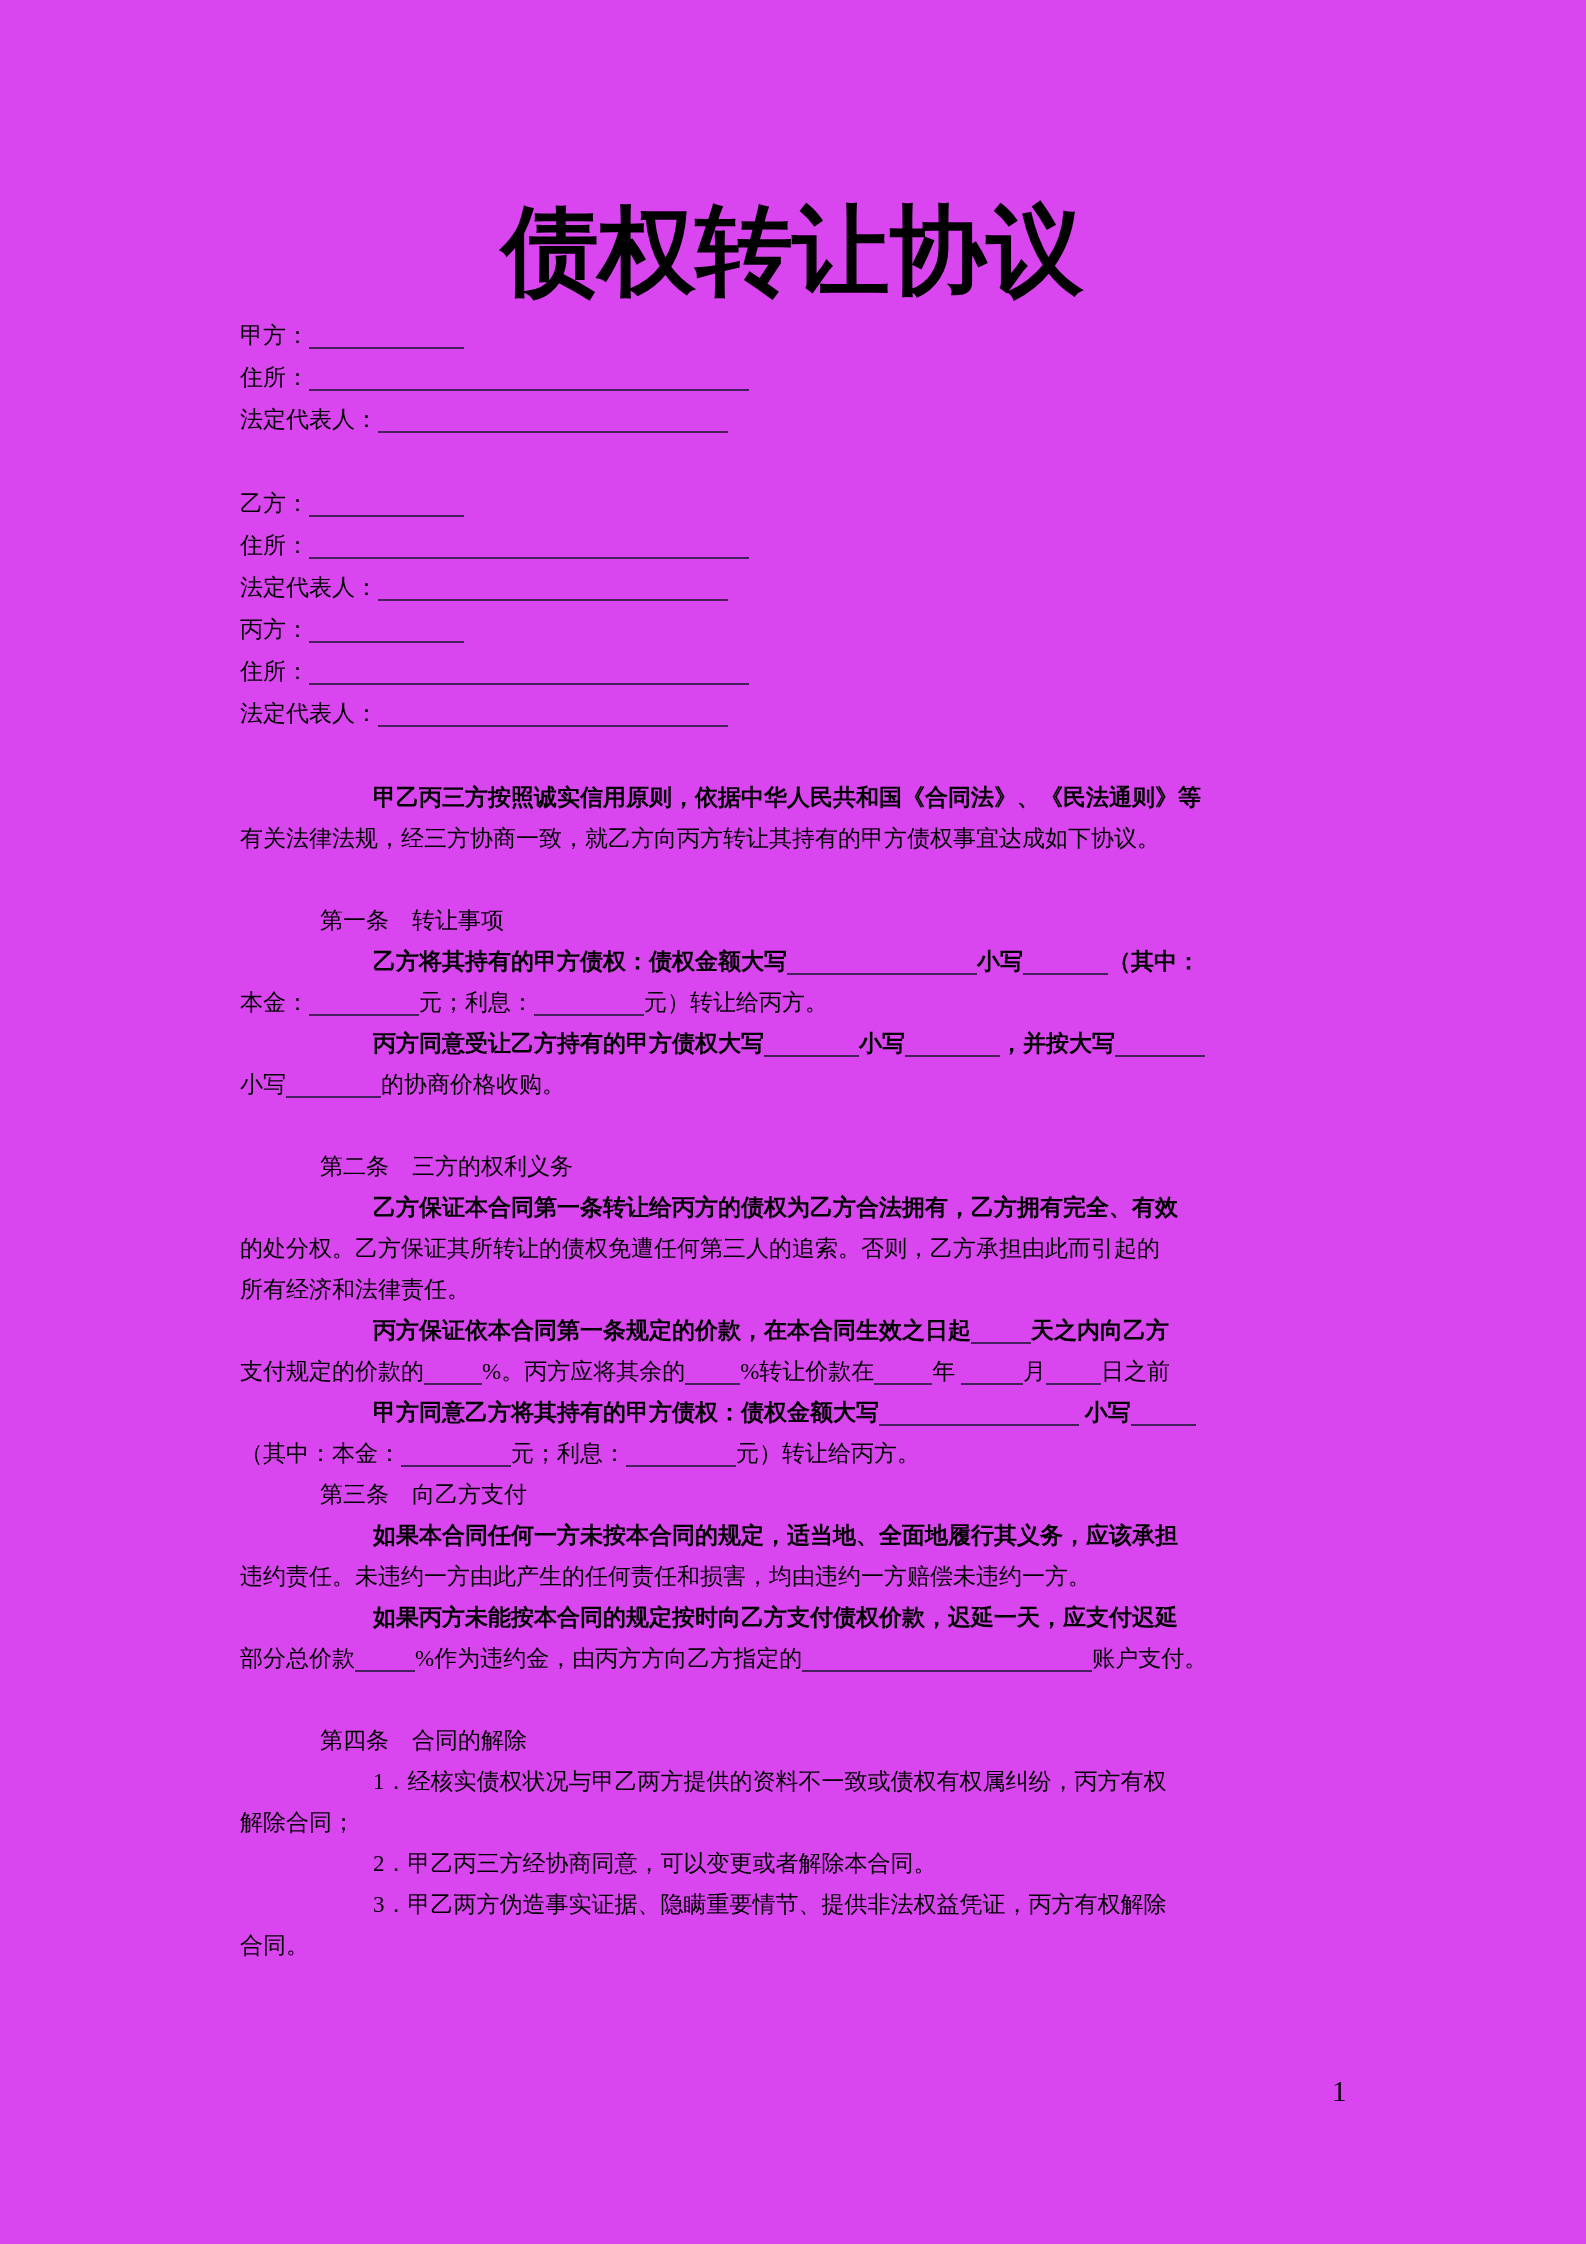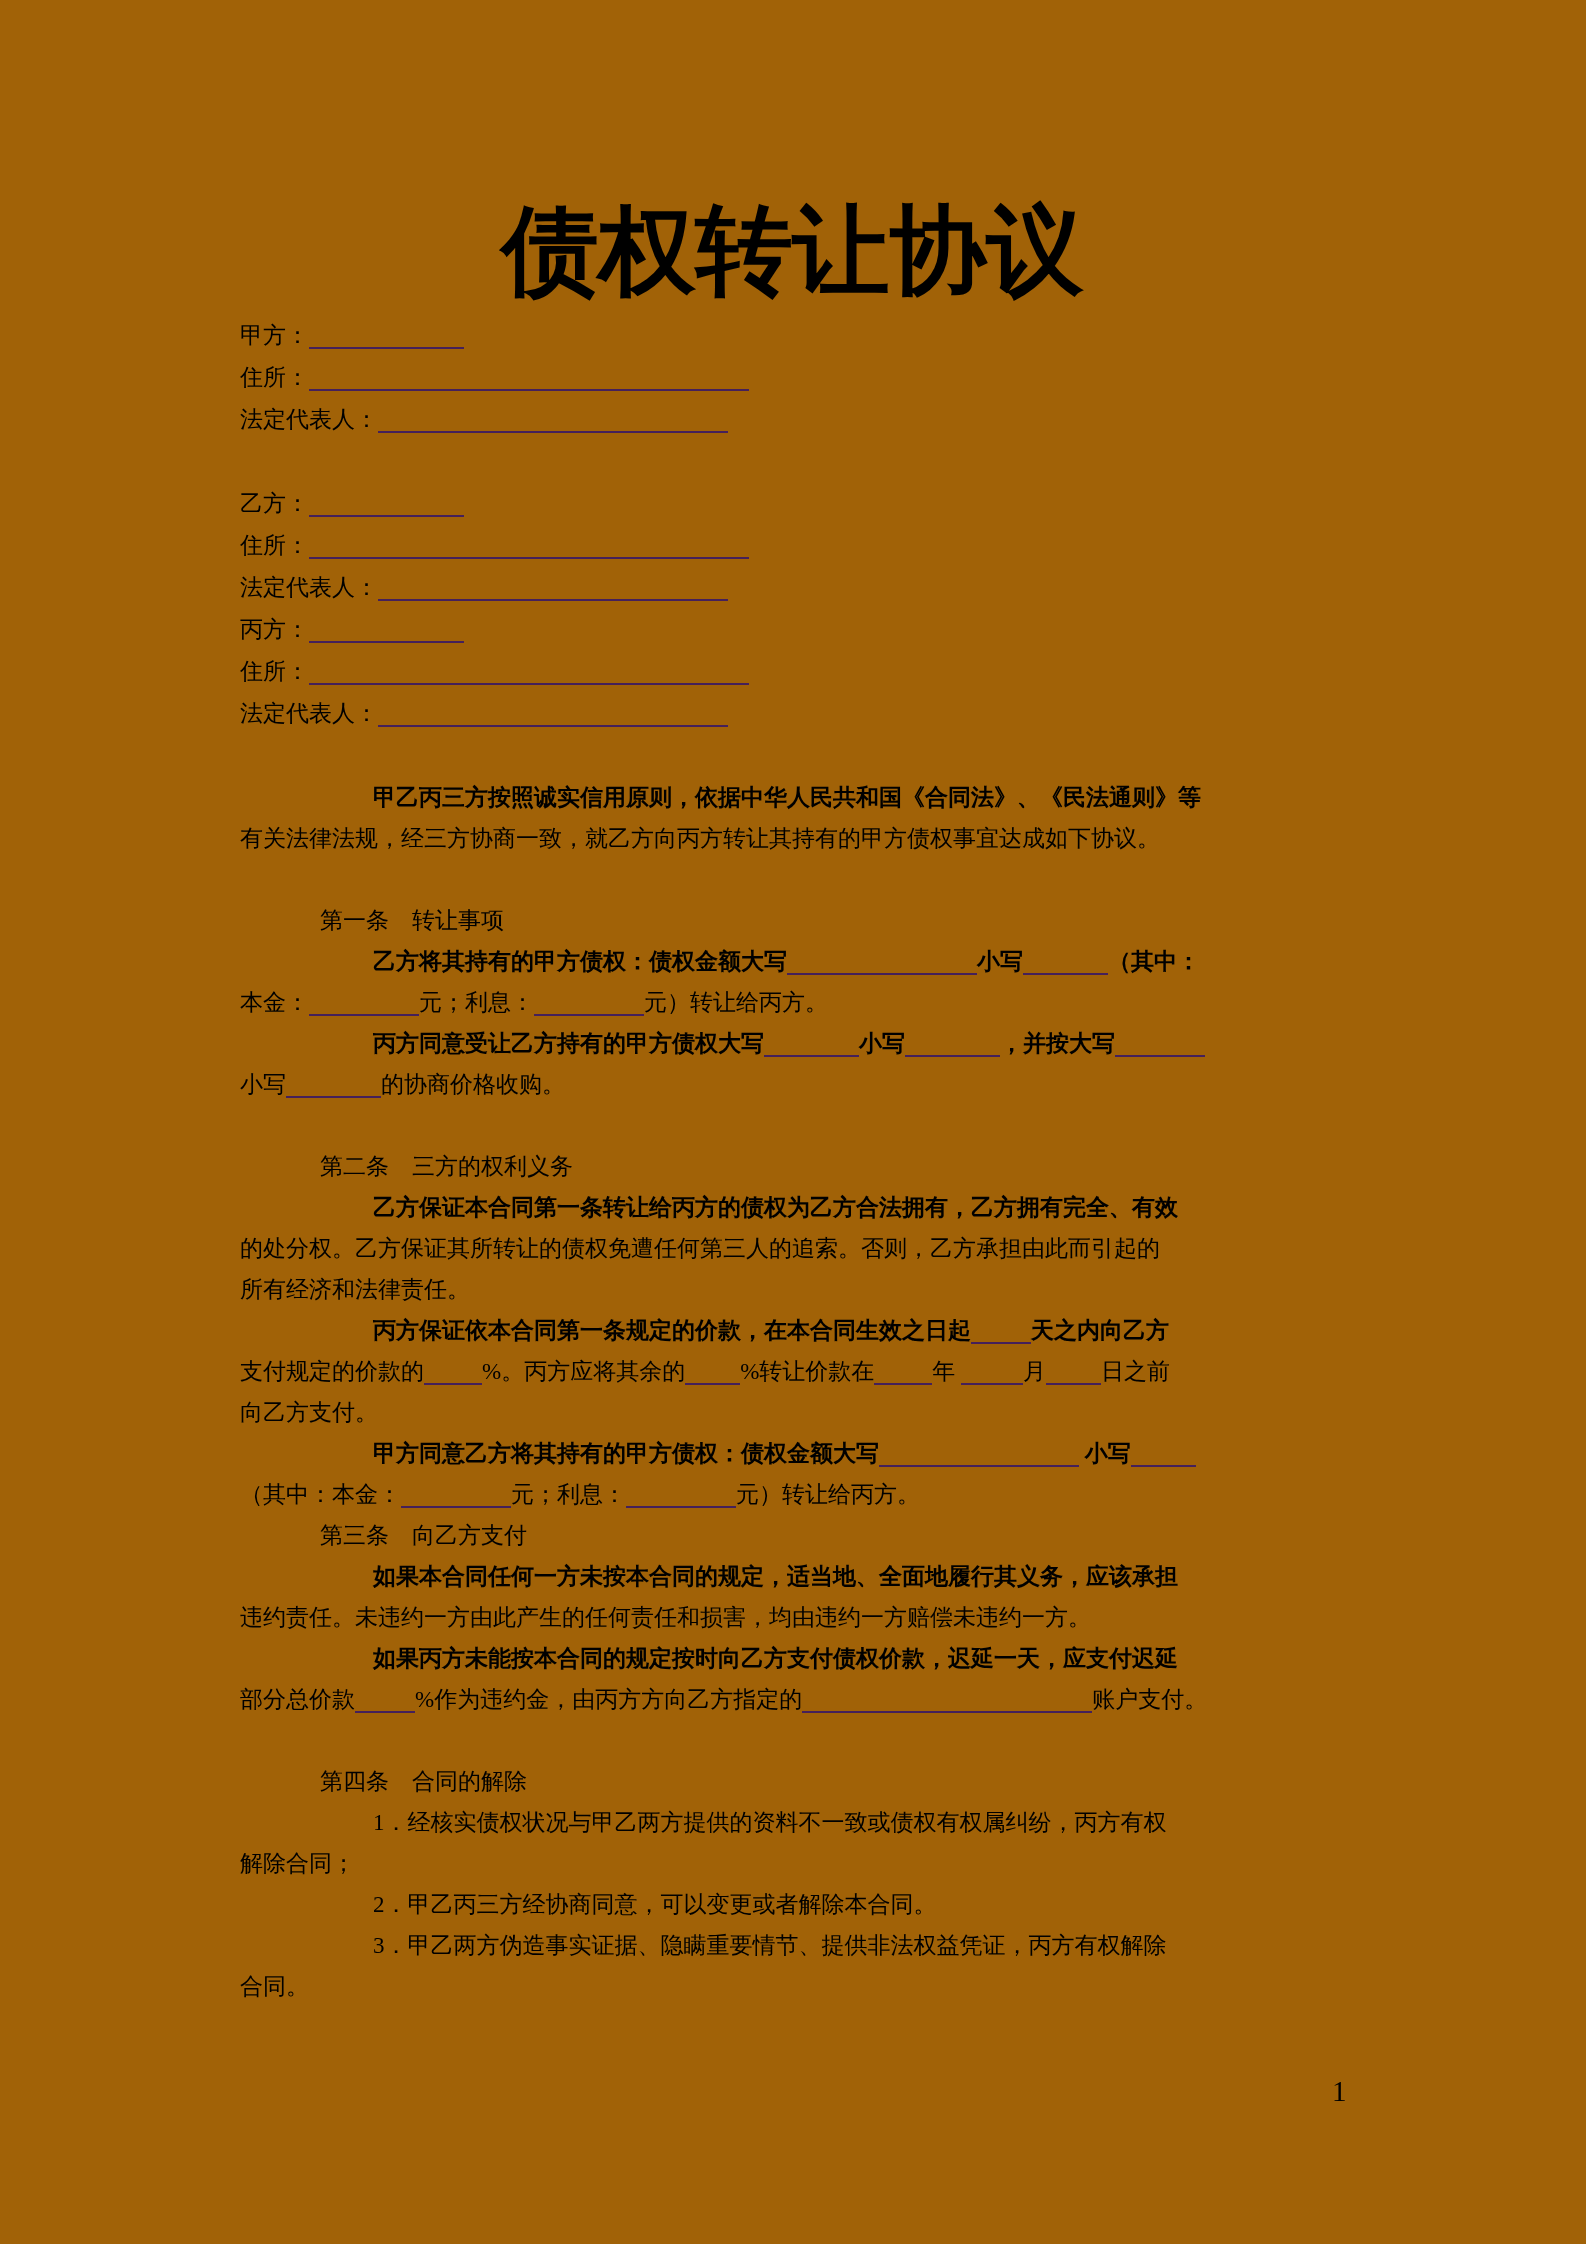--- a/index.html
+++ b/index.html
@@ -4,21 +4,21 @@
 <style>
   html,body{margin:0;padding:0;background:#ffffff;}
   body{
     width:1586px;height:2244px;
     font-family:"Liberation Serif","DejaVu Serif",serif;
     color:#000000;
   }
   .page{
     position:relative;
     width:1586px;height:2244px;
-    background:#a16207;
+    background:#d946ef;
     padding-top:198px;
     box-sizing:border-box;
     overflow:hidden;
   }
   .title{
     margin:0 241px 0 240px;
     height:108px;
     line-height:108px;
     text-align:center;
     font-size:97px;
@@ -79,21 +79,20 @@
       <div class="line"><span>本金：</span><span class="blank" style="width: 110px; border-bottom-color: rgb(69, 32, 90);"></span><span>元；利息：</span><span class="blank" style="width: 110px; border-bottom-color: rgb(69, 32, 90);"></span><span>元）转让给丙方。</span></div>
       <div class="line para"><span>丙方同意受让乙方持有的甲方债权大写</span><span class="blank" style="width: 95px; border-bottom-color: rgb(69, 32, 90);"></span><span>小写</span><span class="blank" style="width: 95px; border-bottom-color: rgb(69, 32, 90);"></span><span>，并按大写</span><span class="blank" style="width: 90px; border-bottom-color: rgb(69, 32, 90);"></span></div>
       <div class="line"><span>小写</span><span class="blank" style="width: 95px; border-bottom-color: rgb(69, 32, 90);"></span><span>的协商价格收购。</span></div>
       <div class="line gap"></div>
       <div class="line head"><span>第二条　三方的权利义务</span></div>
       <div class="line para"><span>乙方保证本合同第一条转让给丙方的债权为乙方合法拥有，乙方拥有完全、有效</span></div>
       <div class="line"><span>的处分权。乙方保证其所转让的债权免遭任何第三人的追索。否则，乙方承担由此而引起的</span></div>
       <div class="line"><span>所有经济和法律责任。</span></div>
       <div class="line para"><span>丙方保证依本合同第一条规定的价款，在本合同生效之日起</span><span class="blank" style="width: 60px; border-bottom-color: rgb(69, 32, 90);"></span><span>天之内向乙方</span></div>
       <div class="line"><span>支付规定的价款的</span><span class="blank" style="width: 58px; border-bottom-color: rgb(69, 32, 90);"></span><span>%。丙方应将其余的</span><span class="blank" style="width: 55px; border-bottom-color: rgb(69, 32, 90);"></span><span>%转让价款在</span><span class="blank" style="width: 58px; border-bottom-color: rgb(69, 32, 90);"></span><span>年 </span><span class="blank" style="width: 62px; border-bottom-color: rgb(69, 32, 90);"></span><span>月</span><span class="blank" style="width: 55px; border-bottom-color: rgb(69, 32, 90);"></span><span>日之前</span></div>
-      <div class="line"><span>向乙方支付。</span></div>
       <div class="line para"><span>甲方同意乙方将其持有的甲方债权：债权金额大写</span><span class="blank" style="width: 200px; border-bottom-color: rgb(69, 32, 90);"></span><span> 小写</span><span class="blank" style="width: 65px; border-bottom-color: rgb(69, 32, 90);"></span></div>
       <div class="line"><span>（其中：本金：</span><span class="blank" style="width: 110px; border-bottom-color: rgb(69, 32, 90);"></span><span>元；利息：</span><span class="blank" style="width: 110px; border-bottom-color: rgb(69, 32, 90);"></span><span>元）转让给丙方。</span></div>
       <div class="line head"><span>第三条　向乙方支付</span></div>
       <div class="line para"><span>如果本合同任何一方未按本合同的规定，适当地、全面地履行其义务，应该承担</span></div>
       <div class="line"><span>违约责任。未违约一方由此产生的任何责任和损害，均由违约一方赔偿未违约一方。</span></div>
       <div class="line para"><span>如果丙方未能按本合同的规定按时向乙方支付债权价款，迟延一天，应支付迟延</span></div>
       <div class="line"><span>部分总价款</span><span class="blank" style="width: 60px; border-bottom-color: rgb(69, 32, 90);"></span><span>%作为违约金，由丙方方向乙方指定的</span><span class="blank" style="width: 290px; border-bottom-color: rgb(69, 32, 90);"></span><span>账户支付。</span></div>
       <div class="line gap"></div>
       <div class="line head"><span>第四条　合同的解除</span></div>
       <div class="line item"><span>1．经核实债权状况与甲乙两方提供的资料不一致或债权有权属纠纷，丙方有权</span></div>

